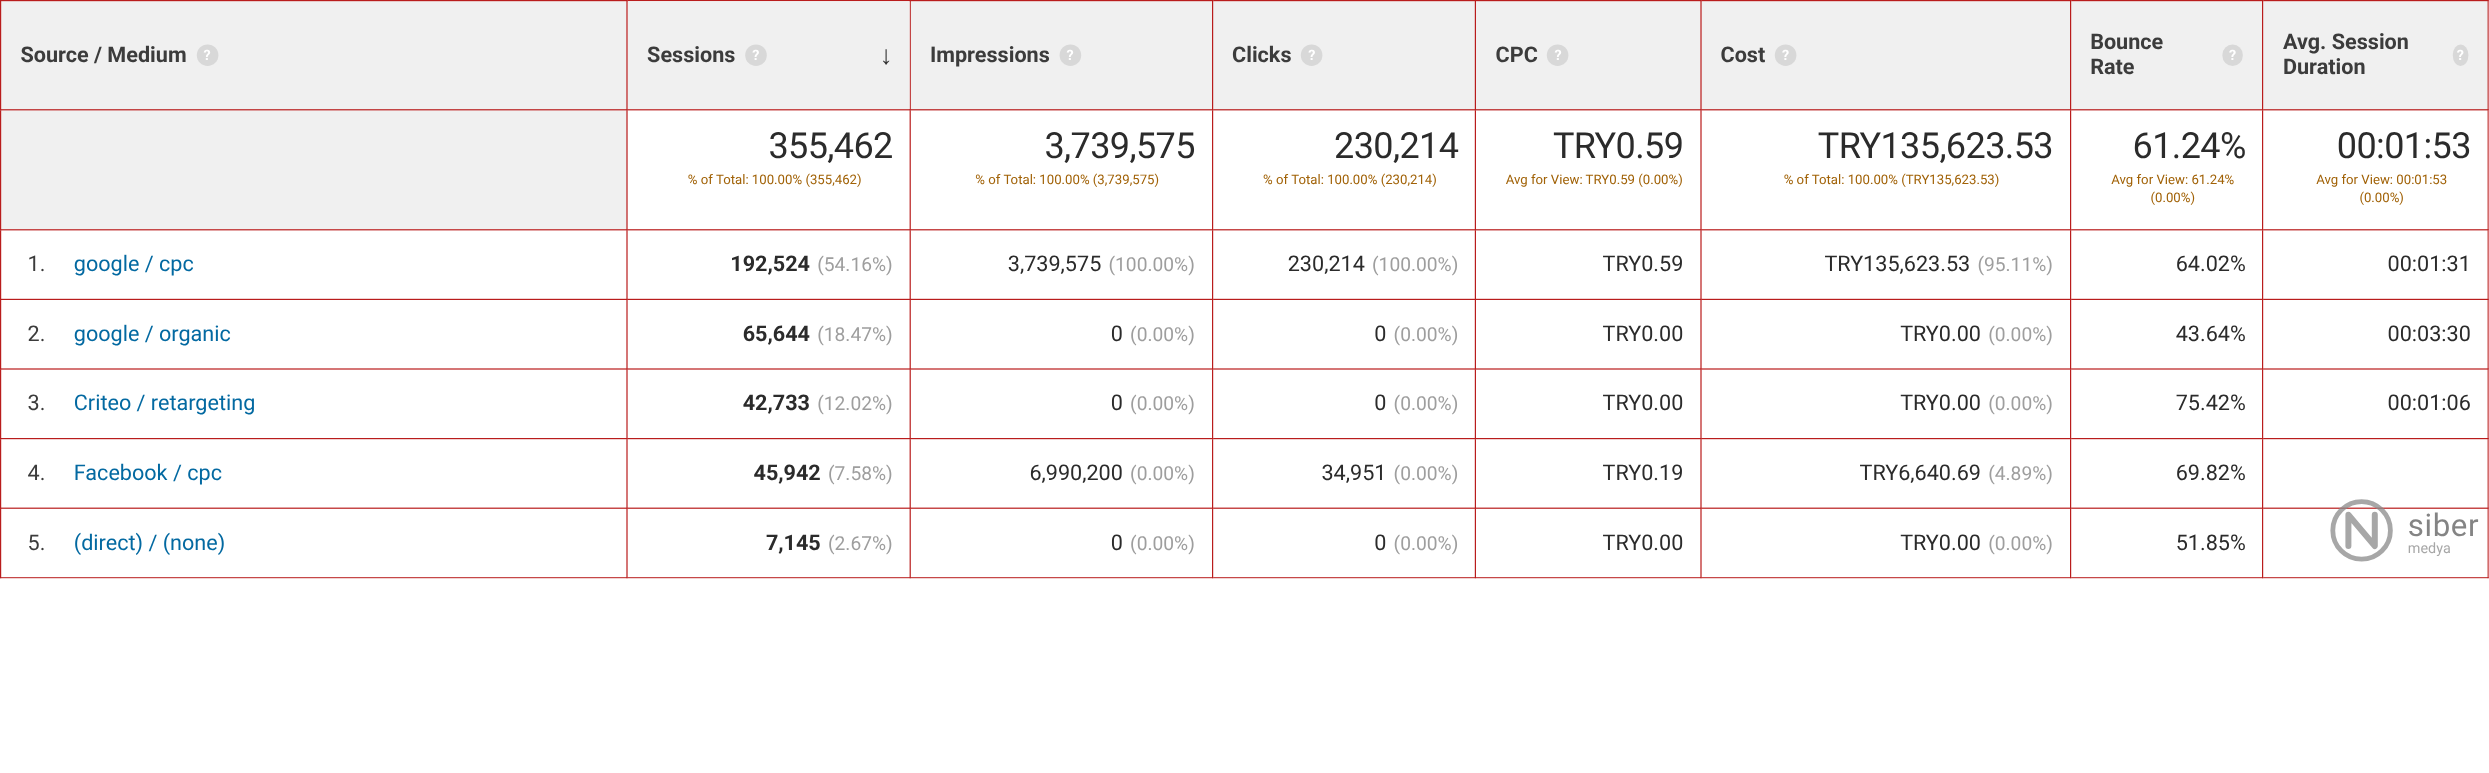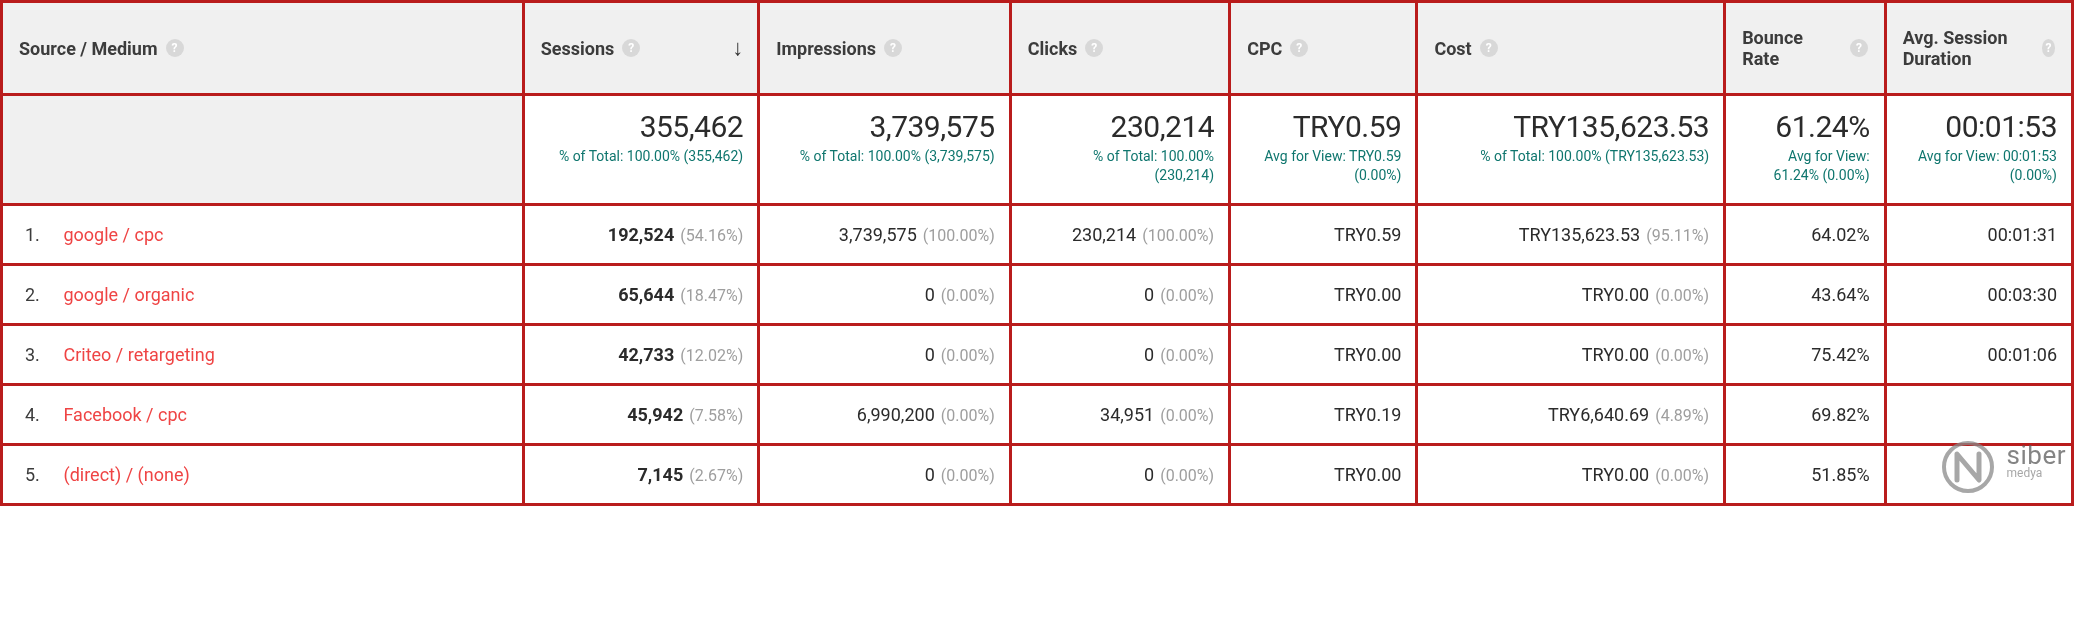--- a/index.html
+++ b/index.html
@@ -9,21 +9,21 @@
       color: #212121;
       font-size: 17px;
       position: relative;
     }
     table {
       border-collapse: collapse;
       width: 100%;
       table-layout: fixed;
     }
     th, td {
-      border: 3px solid #b91c1c;
+      border: 1px solid #b91c1c;
       vertical-align: middle;
     }
     thead th {
       background: #f0f0f0;
       font-weight: 700;
       text-align: left;
       padding: 24px 16px;
       font-size: 18px;
       color: #3c3c3c;
     }
@@ -69,52 +69,54 @@
     tr.totals td.source { background: #f0f0f0; }
     .tot-big {
       font-size: 30px;
       font-weight: 400;
       color: #2b2b2b;
       letter-spacing: -0.5px;
       line-height: 1.1;
       white-space: nowrap;
     }
     .tot-sub {
-      font-size: 14px;
-      color: #0f766e;
+      font-size: 11px;
+      color: #a16207;
       line-height: 1.35;
       margin-top: 4px;
+      text-align: center;
     }
 
     
     tr.row td {
       padding: 18px 14px;
       font-size: 18px;
       background: #fff;
       text-align: right;
     }
     tr.row td.source {
       text-align: left;
       padding-left: 22px;
       white-space: nowrap;
     }
     .rownum { display: inline-block; min-width: 20px; margin-right: 14px; color: #3c3c3c; }
-    .srcname { color: #ef4444; }
+    .srcname { color: #0369a1; }
 
     td.num { text-align: right; white-space: nowrap; }
     td.num .main { color: #2b2b2b; }
     td.num .main.bold { font-weight: 700; }
     td.num .pct { color: #9e9e9e; font-size: 16px; margin-left: 6px; }
 
     
     .watermark {
       position: absolute;
       right: 8px;
       bottom: 8px;
       display: flex;
+      align-items: center;
       gap: 12px;
       opacity: 0.75;
       pointer-events: none;
     }
     .watermark .wm-text .line1 { font-size: 26px; font-weight: 400; color: #5c5c5c; letter-spacing: 0.5px; }
     .watermark .wm-text .line2 { font-size: 12px; color: #8a8a8a; margin-top: -4px; }
   </style>
 </head>
 <body>
 

